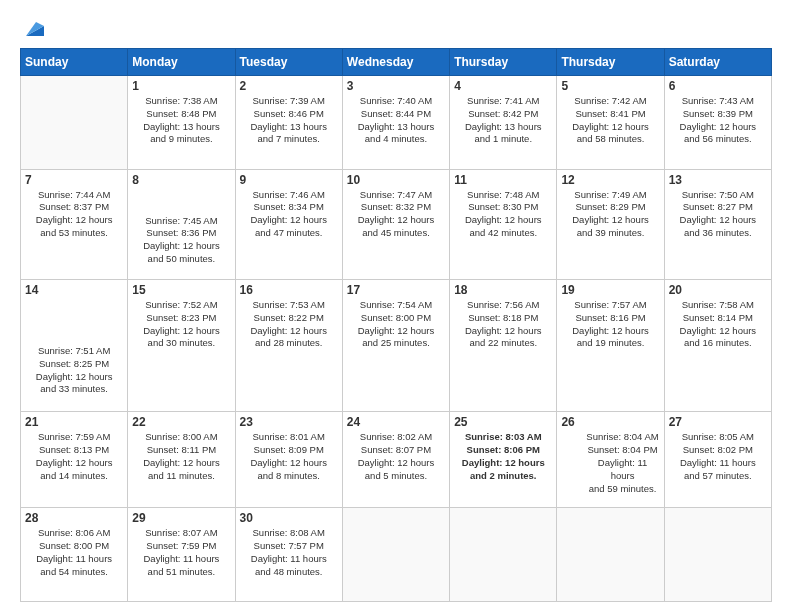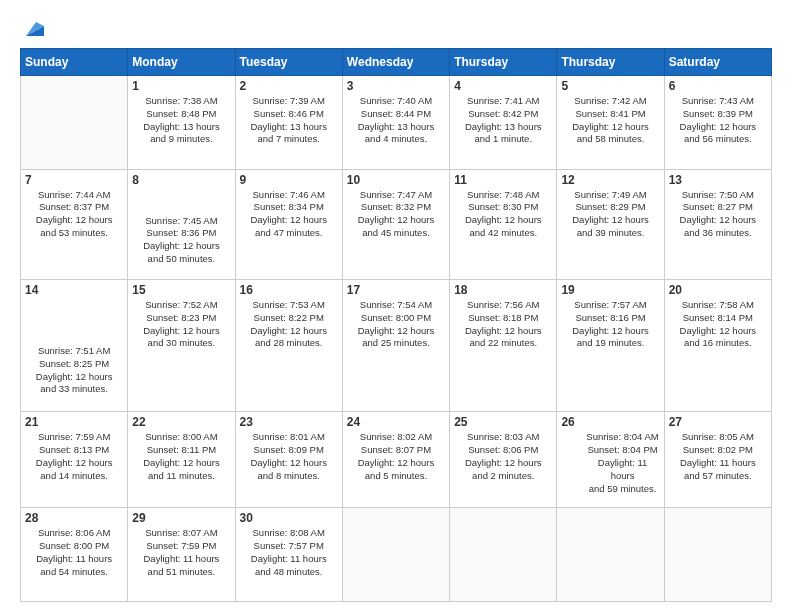--- a/index.html
+++ b/index.html
@@ -300,21 +300,21 @@
           </td>
           <td>
             <div class="day-num">24</div>
             <div class="day-info" style="white-space: pre-line;">Sunrise: 8:02 AM
 Sunset: 8:07 PM
 Daylight: 12 hours
 and 5 minutes.</div>
           </td>
           <td>
             <div class="day-num">25</div>
-            <div class="day-info" style="white-space: pre-line;">Sunrise: 8:03 AM
+            <div class="day-info" style="white-space: pre-line; font-weight: bold;">Sunrise: 8:03 AM
 Sunset: 8:06 PM
 Daylight: 12 hours
 and 2 minutes.</div>
           </td>
           <td>
             <div class="day-num">26</div>
             <div class="day-info" style="white-space: pre-line; margin-left: 24px;">Sunrise: 8:04 AM
 Sunset: 8:04 PM
 Daylight: 11 hours
 and 59 minutes.</div>

